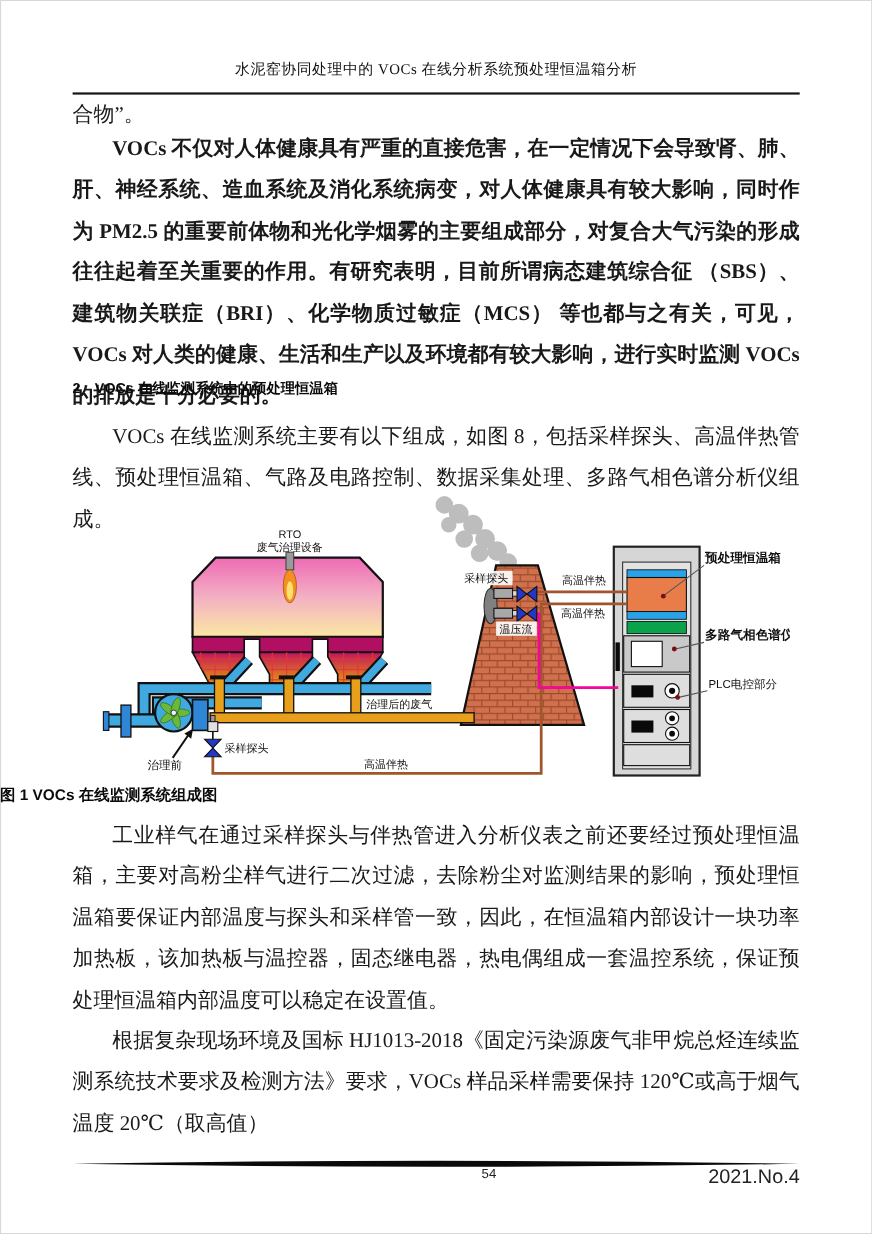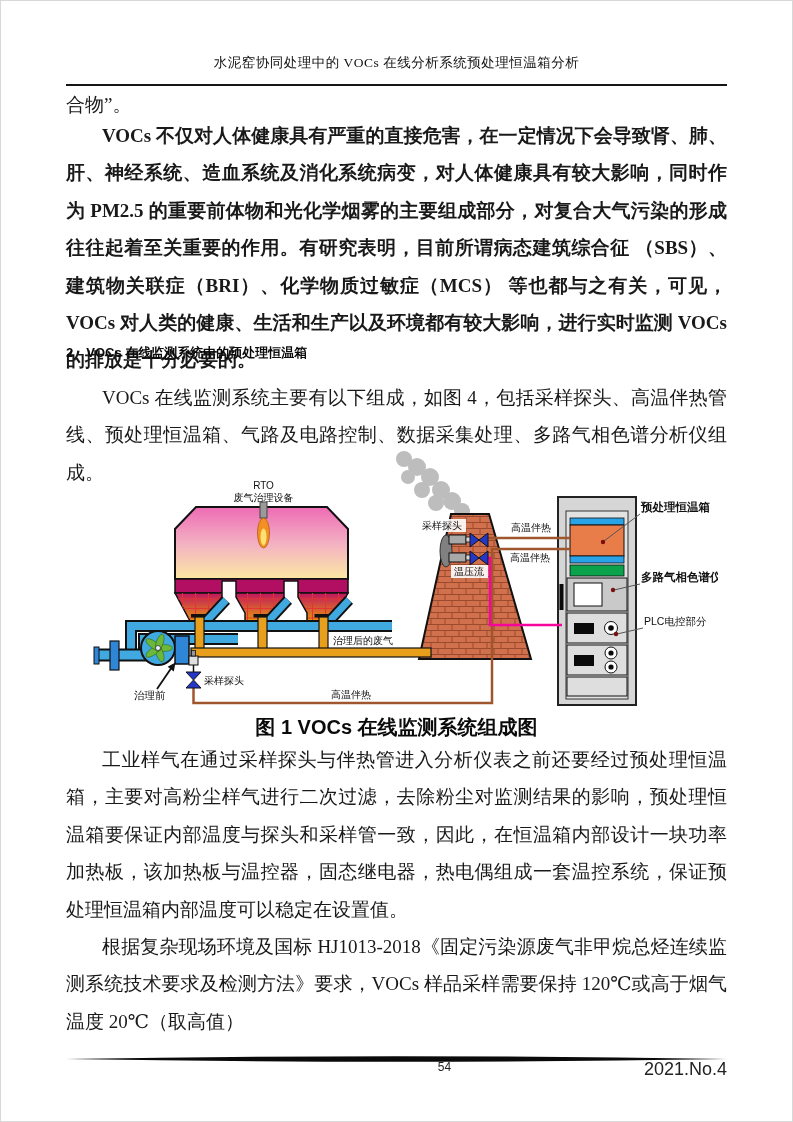--- a/index.html
+++ b/index.html
@@ -25,23 +25,23 @@
   .sec-heading{
     top:344px;left:66px;width:661px;
     font-family:"Liberation Sans","DejaVu Sans",sans-serif;
     font-weight:bold;font-size:13px;color:#0a0a0a;
   }
   .p-sys{top:379px;}
   .p-oven{top:741px;}
   .p-std{top:928px;}
   .figure-wrap{top:450px;left:90px;width:628px;height:264px;}
   .figure-caption{
-    top:714px;left:0;width:793px;text-align:center;
+    top:714px;left:0;width:793px;
     font-family:"Liberation Sans","DejaVu Sans",sans-serif;
-    font-weight:bold;font-size:20px;color:#0a0a0a;
+    font-weight:bold;font-size:14px;color:#0a0a0a;
   }
   .footer-rule-wrap{top:1049px;left:66px;width:661px;height:8px;}
   .page-number{
     top:1060px;left:0;width:793px;text-align:center;
     font-family:"Liberation Sans","DejaVu Sans",sans-serif;font-size:12px;color:#222;margin-left:48px;
   }
   .journal-issue{
     top:1059px;left:527px;width:200px;text-align:right;
     font-family:"Liberation Sans","DejaVu Sans",sans-serif;font-size:18px;color:#222;
   }
@@ -55,21 +55,21 @@
 
 <div id="page">
 
   <div class="abs header-title">水泥窑协同处理中的 VOCs 在线分析系统预处理恒温箱分析</div>
   <div class="abs header-rule"></div>
 
   <div class="abs para p-frag">合物”。</div>
   <div class="abs para indent p-harm">VOCs 不仅对人体健康具有严重的直接危害，在一定情况下会导致肾、肺、肝、神经系统、造血系统及消化系统病变，对人体健康具有较大影响，同时作为 PM2.5 的重要前体物和光化学烟雾的主要组成部分，对复合大气污染的形成往往起着至关重要的作用。有研究表明，目前所谓病态建筑综合征 （SBS）、建筑物关联症（BRI）、化学物质过敏症（MCS） 等也都与之有关，可见，VOCs 对人类的健康、生活和生产以及环境都有较大影响，进行实时监测 VOCs 的排放是十分必要的。</div>
 
   <div class="abs sec-heading">2　VOCs 在线监测系统中的预处理恒温箱</div>
-  <div class="abs para indent p-sys">VOCs 在线监测系统主要有以下组成，如图 4，包括采样探头、高温伴热管线、预处理恒温箱、气路及电路控制、数据采集处理、多路气相色谱分析仪组成。</div>
+  <div class="abs para indent p-sys">VOCs 在线监测系统主要有以下组成，如图 8，包括采样探头、高温伴热管线、预处理恒温箱、气路及电路控制、数据采集处理、多路气相色谱分析仪组成。</div>
 
   <div class="abs figure-wrap">
     <svg width="628" height="264" viewBox="90 450 628 264">
       <defs>
         <linearGradient id="gradTank" gradientUnits="userSpaceOnUse" x1="0" y1="507" x2="0" y2="579">
           <stop offset="0" stop-color="#ee6bb4"></stop>
           <stop offset="0.5" stop-color="#f3b0c3"></stop>
           <stop offset="1" stop-color="#fbe8a3"></stop>
         </linearGradient>
         <linearGradient id="gradHopper" gradientUnits="userSpaceOnUse" x1="0" y1="593" x2="0" y2="621">

